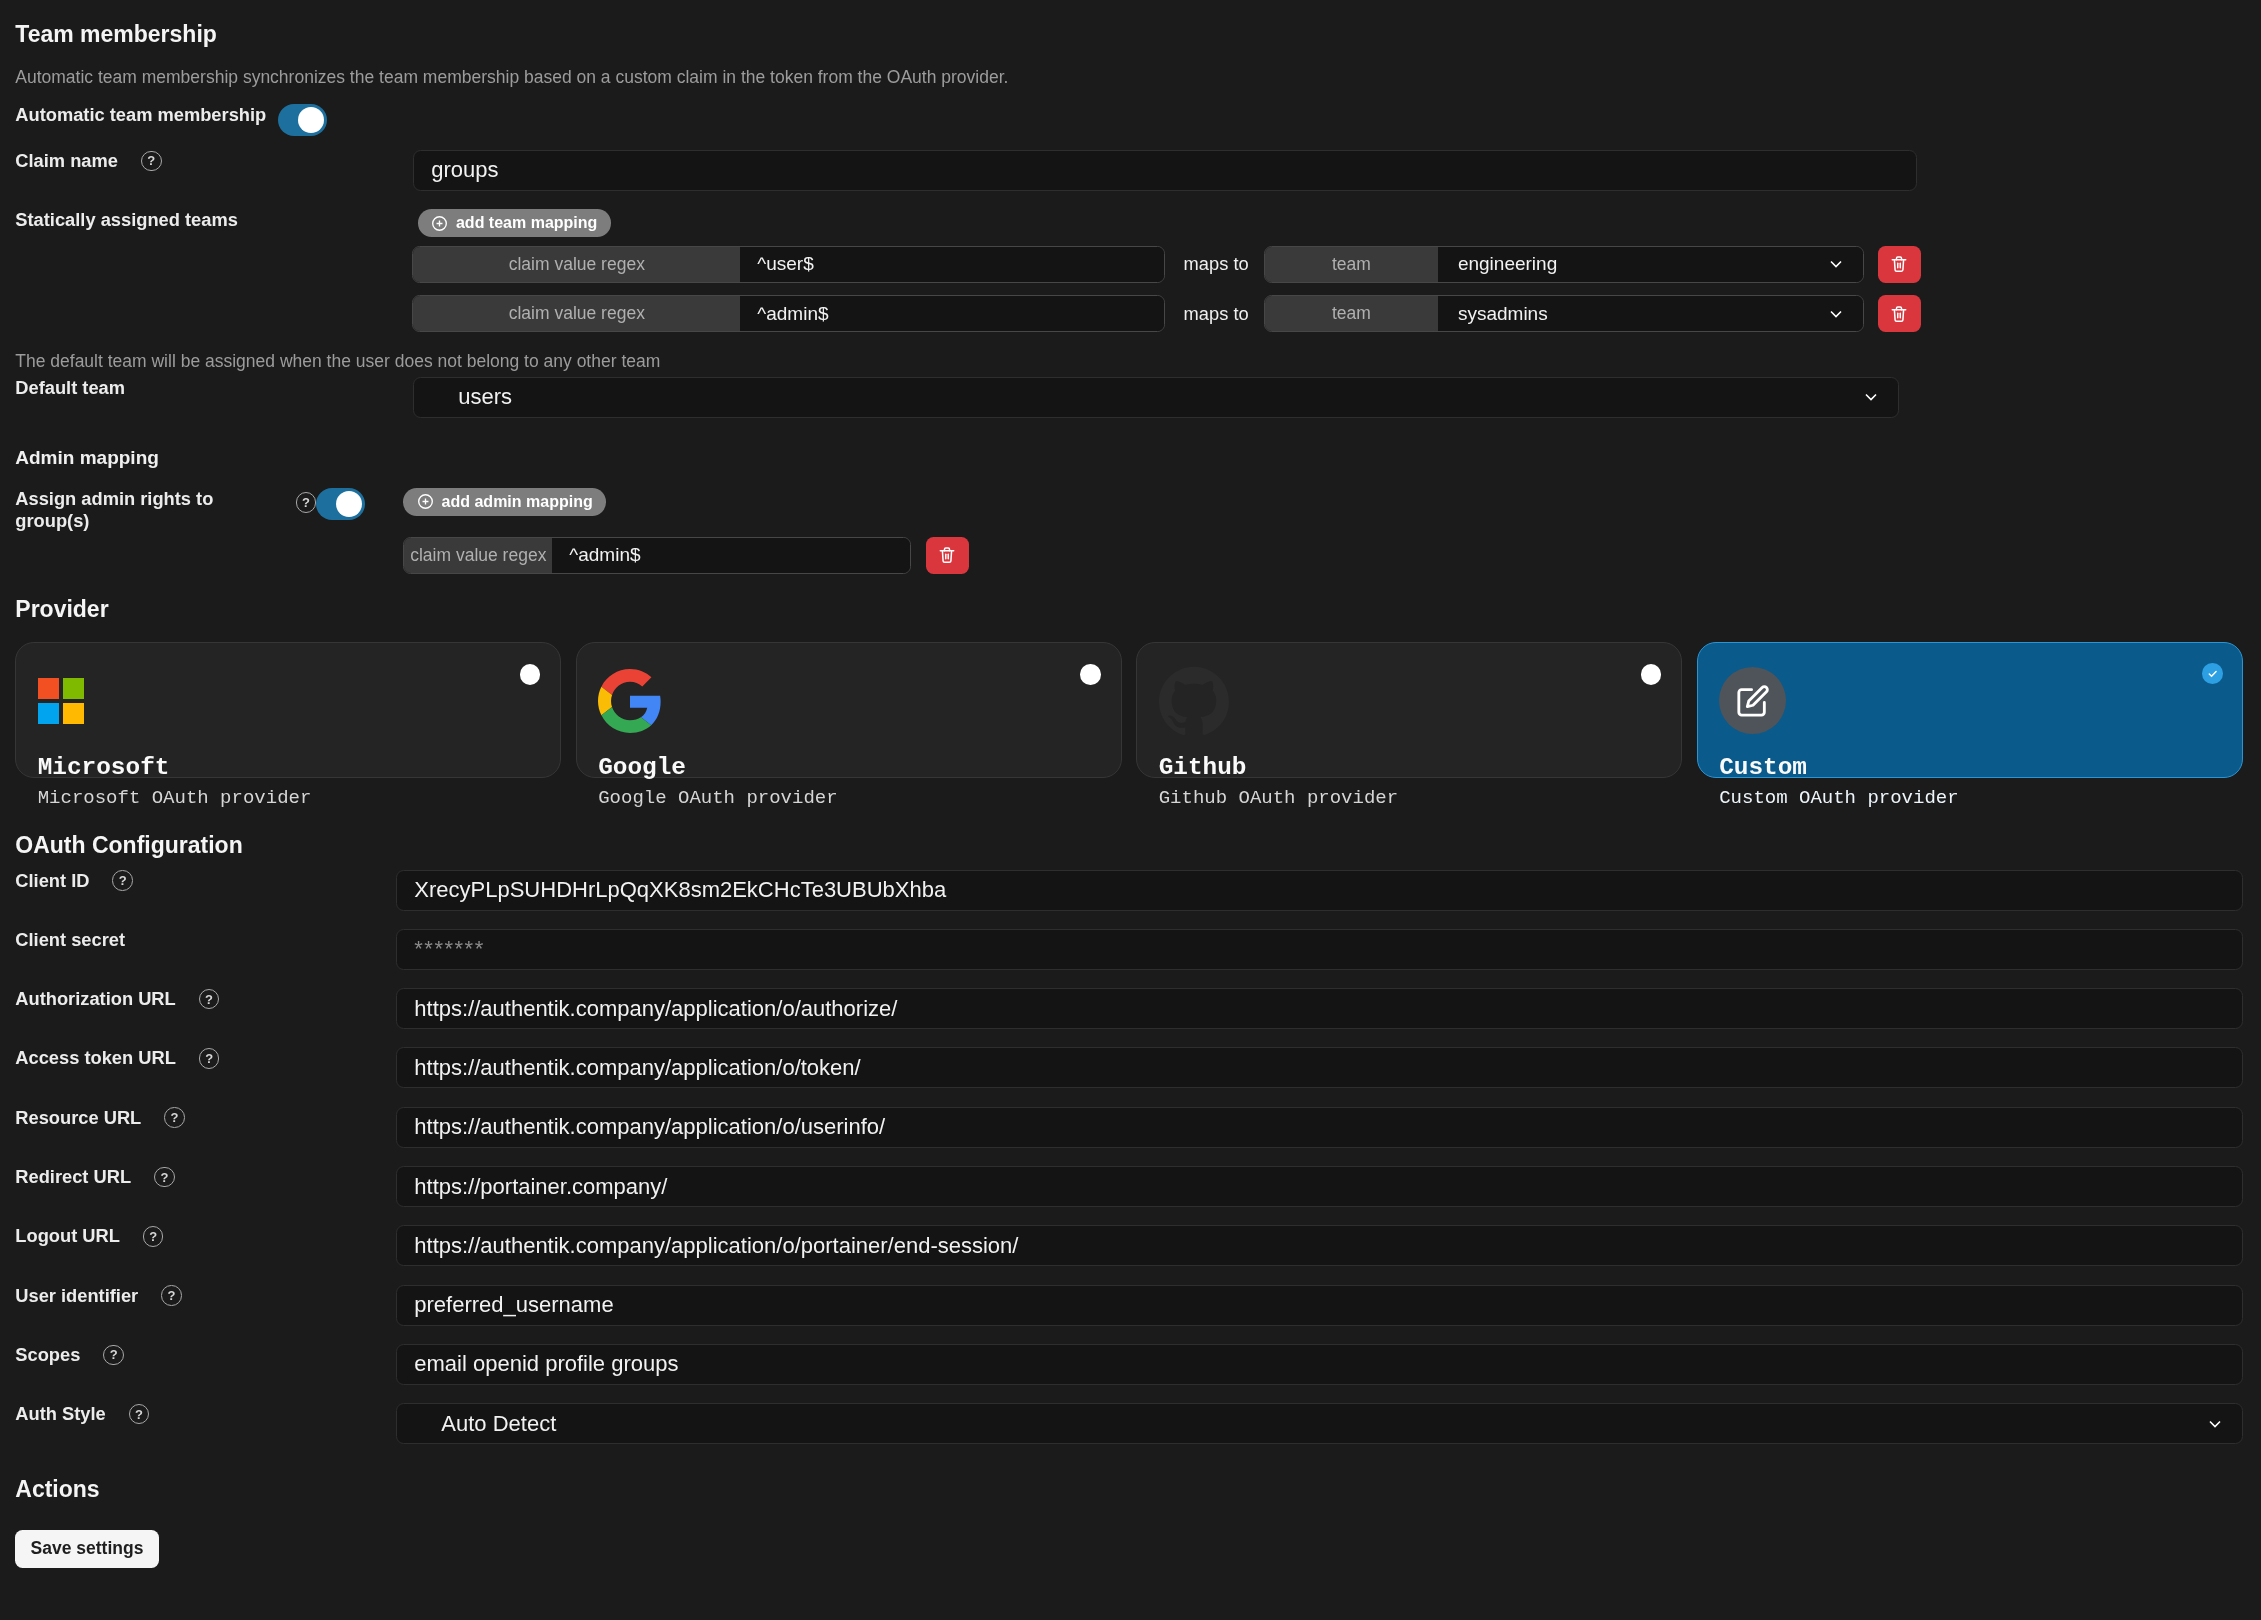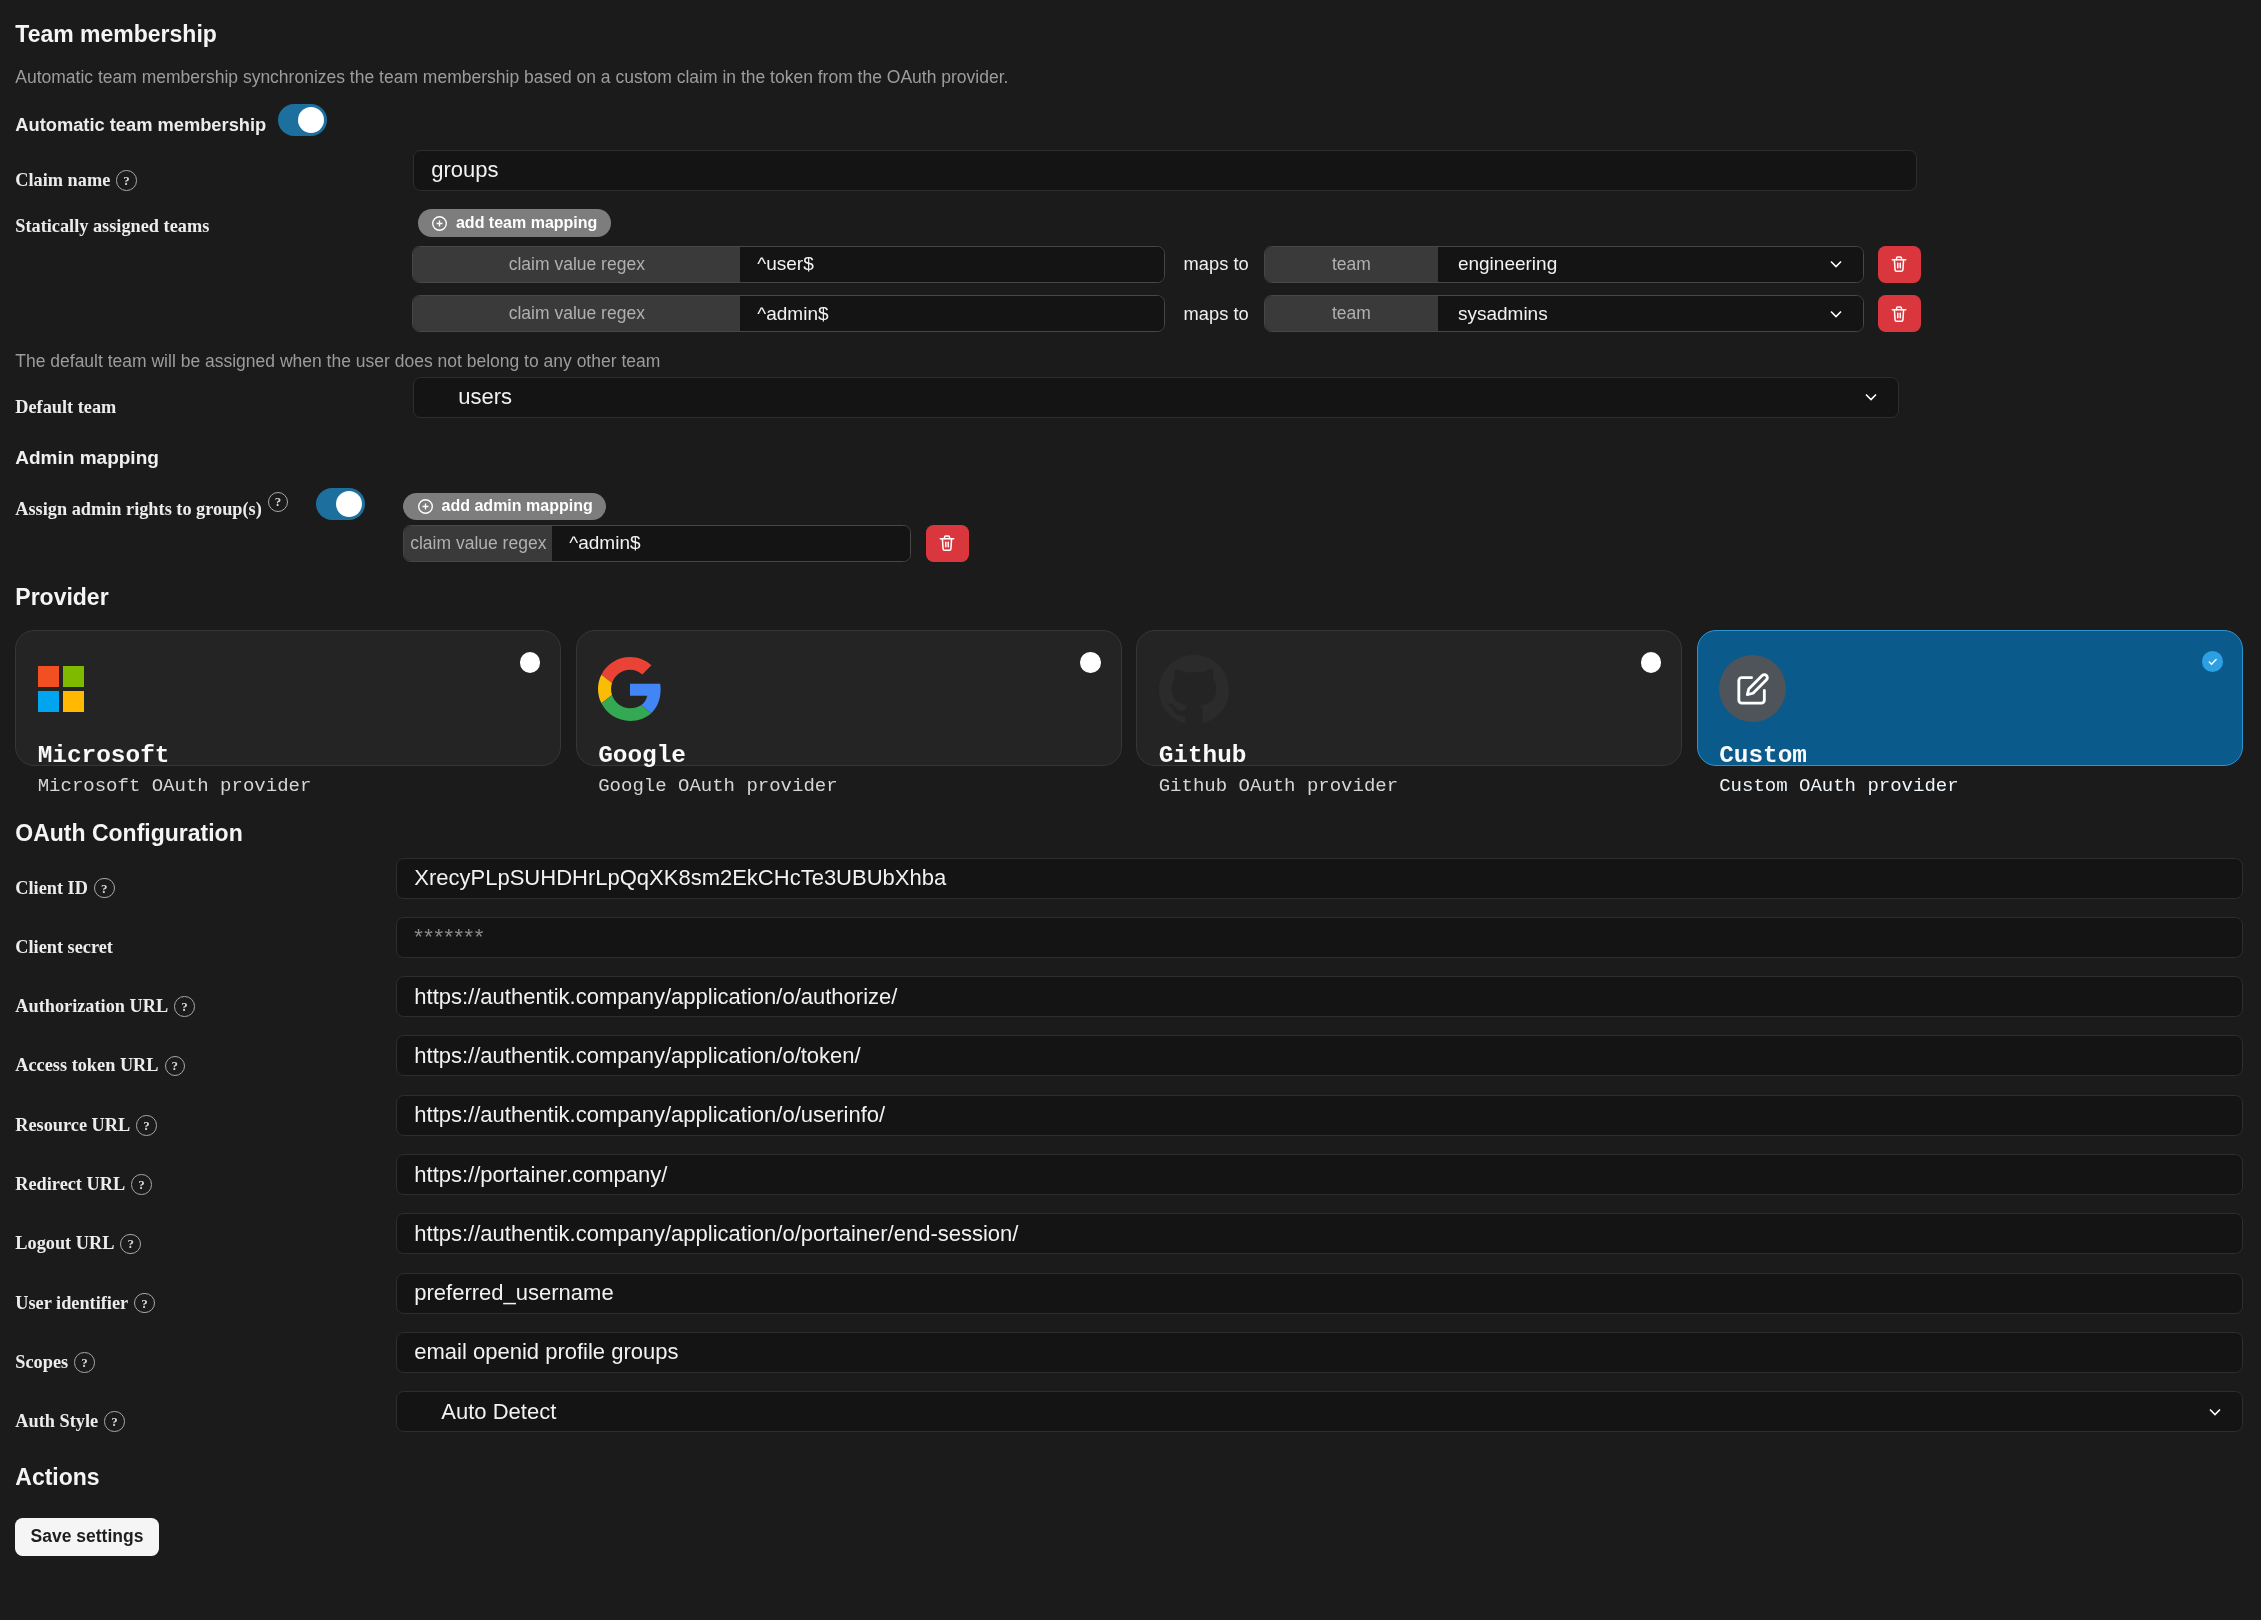--- a/index.html
+++ b/index.html
@@ -10,23 +10,23 @@
     font-family:"Liberation Sans", sans-serif;
     overflow:hidden;
   }
   .container { padding:20px 18.3px 0 15.3px; }
 
   h2.section-title { font-size:23px; font-weight:700; color:#f5f5f5; line-height:29px; }
   h3.sub-title { font-size:19px; font-weight:700; color:#f0f0f0; line-height:26px; }
   .desc, .hint { font-size:17.5px; color:#9c9c9c; line-height:23px; }
   .desc { margin-top:17px; }
 
-  .row { display:flex; align-items:flex-end; }
-  .label-col { width:381px; flex:none; display:flex; align-items:center; gap:6px;
-               font-size:18.3px; font-weight:600; color:#ececec;font-family:Liberation Serif, serif; }
+  .row { display:flex; align-items:flex-start; }
+  .label-col { width:381px; flex:none; display:flex; align-items:center; gap:23px;
+               font-size:18.3px; font-weight:600; color:#ececec; }
   .label-col.narrow { width:301px; }
 
   .help {
     width:20.6px; height:20.6px; flex:none;
     border:1.5px solid #a8a8a8; border-radius:50%;
     display:inline-flex; align-items:center; justify-content:center;
     font-size:13px; font-weight:700; color:#d6d6d6; line-height:1;
   }
   .help.sup { position:relative; top:-7.6px; }
 

